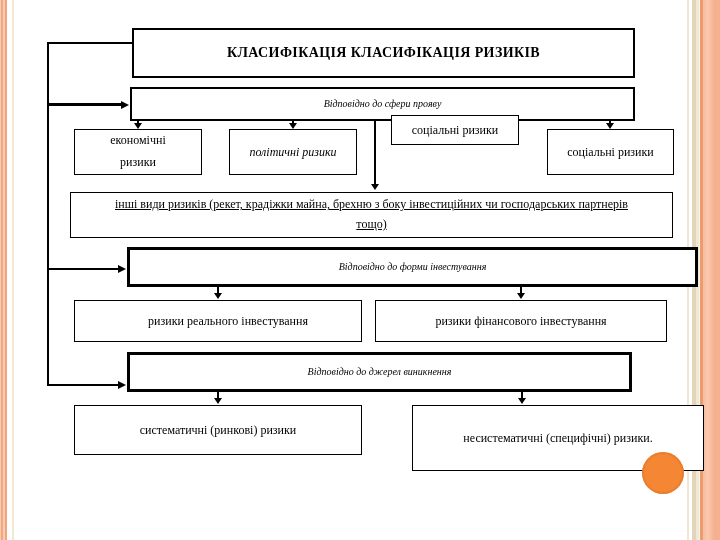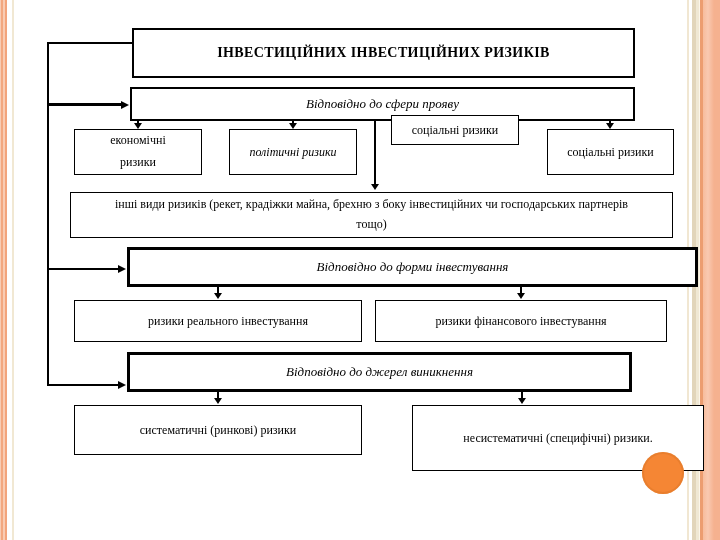--- a/index.html
+++ b/index.html
@@ -18,21 +18,21 @@
     background:linear-gradient(to right,
       #ffffff 0px,#ffffff 2px,#f1e7d2 2px,#f1e7d2 4px,#ffffff 4px,#ffffff 7px,
       #e2d5ba 7px,#e2d5ba 11px,#f0e8d4 11px,#f0e8d4 14px,#fbf6ea 14px,#fbf6ea 15px,
       #ec9d70 15px,#ec9d70 18px,#f7bc9c 18px,#f9c9b1 23px,#f5b18f 29px,#f5b18f 35px);}
   
   .bx{position:absolute;background:#fff;border:1px solid #000;
       display:flex;align-items:center;justify-content:center;
       text-align:center;font-size:12px;line-height:1.35;box-sizing:border-box;}
   .b2{border-width:2px;}
   .b3{border-width:3px;}
-  .it{font-style:italic;font-size:13px;}
+  .it{font-style:italic;font-size:10px;}
   .ttl{font-weight:bold;font-size:14px;letter-spacing:.4px;}
   .wrap2{padding:1px 24px;line-height:1.8;}
   
   .ln{position:absolute;background:#000;}
   .ah-d{position:absolute;width:0;height:0;
         border-left:4px solid transparent;border-right:4px solid transparent;
         border-top:6px solid #000;}
   .ah-r{position:absolute;width:0;height:0;
         border-top:4px solid transparent;border-bottom:4px solid transparent;
         border-left:8px solid #000;}
@@ -45,21 +45,21 @@
 <body>
 
 <div id="slide">
 
   <div class="edge" id="edge-left"></div>
   <div class="edge" id="edge-right"></div>
 
   <div class="ln" style="left:47px;top:42px;width:2px;height:344px;"></div>
   <div class="ln" style="left:47px;top:42px;width:86px;height:2px;"></div>
 
-  <div class="bx b2 ttl" style="left:132px;top:28px;width:503px;height:50px;">ІНВЕСТИЦІЙНИХ ІНВЕСТИЦІЙНИХ РИЗИКІВ</div>
+  <div class="bx b2 ttl" style="left:132px;top:28px;width:503px;height:50px;">КЛАСИФІКАЦІЯ КЛАСИФІКАЦІЯ РИЗИКІВ</div>
 
   <div class="bx b2 it" style="left:130px;top:87px;width:505px;height:34px;">Відповідно до сфери прояву</div>
   <div class="ln" style="left:47px;top:103px;width:74px;height:3px;"></div>
   <div class="ah-r" style="left:121px;top:100.5px;"></div>
 
   <div class="ln" style="left:137px;top:119px;width:2px;height:6px;"></div>
   <div class="ah-d" style="left:134px;top:123px;"></div>
   <div class="ln" style="left:292px;top:119px;width:2px;height:6px;"></div>
   <div class="ah-d" style="left:289px;top:123px;"></div>
   <div class="ln" style="left:454px;top:119px;width:2px;height:6px;"></div>
@@ -68,21 +68,21 @@
   <div class="ah-d" style="left:606px;top:123px;"></div>
 
   <div class="bx wrap2" style="left:74px;top:129px;width:128px;height:46px;">економічні ризики</div>
   <div class="bx" style="left:229px;top:129px;width:128px;height:46px;font-style:italic;">політичні ризики</div>
   <div class="bx" style="left:391px;top:115px;width:128px;height:30px;">соціальні ризики</div>
   <div class="bx" style="left:547px;top:129px;width:127px;height:46px;">соціальні ризики</div>
 
   <div class="ln" style="left:374px;top:121px;width:2px;height:64px;"></div>
   <div class="ah-d" style="left:371px;top:184px;"></div>
 
-  <div class="bx" style="left:70px;top:192px;width:603px;height:46px;padding:0 30px;line-height:1.65;">інші види ризиків (рекет, крадіжки майна, брехню з боку інвестиційних чи господарських партнерів тощо)</div>
+  <div class="bx" style="left:70px;top:192px;width:603px;height:46px;padding:0 30px;line-height:1.65;text-decoration:underline;">інші види ризиків (рекет, крадіжки майна, брехню з боку інвестиційних чи господарських партнерів тощо)</div>
 
   <div class="bx b3 it" style="left:127px;top:247px;width:571px;height:40px;">Відповідно до форми інвестування</div>
   <div class="ln" style="left:47px;top:268px;width:72px;height:2px;"></div>
   <div class="ah-r" style="left:118px;top:265px;"></div>
 
   <div class="ln" style="left:217px;top:287px;width:2px;height:8px;"></div>
   <div class="ah-d" style="left:214px;top:293px;"></div>
   <div class="ln" style="left:520px;top:287px;width:2px;height:8px;"></div>
   <div class="ah-d" style="left:517px;top:293px;"></div>
 

